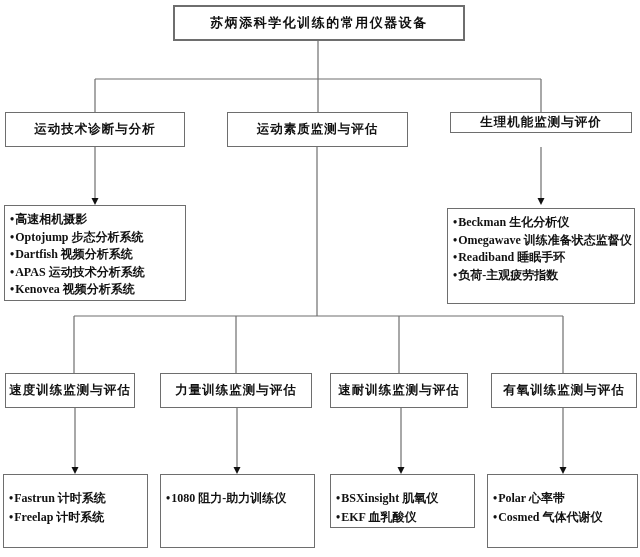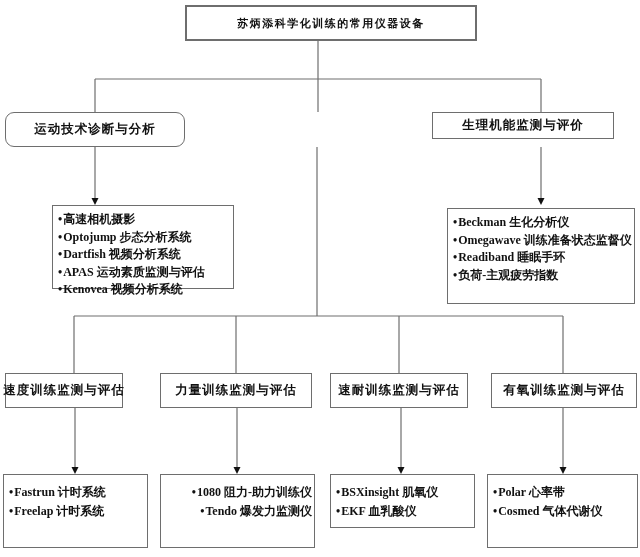--- a/index.html
+++ b/index.html
@@ -22,32 +22,32 @@
     background: #ffffff;
     border: 1.6px solid var(--line, #6e6e6e);
     display: flex;
     align-items: center;
     justify-content: center;
     text-align: center;
     font-size: 12.5px;
     letter-spacing: 1px;
     white-space: nowrap;
   }
-  .node.title { border-width: 2px; font-size: 11px; letter-spacing: 1.5px; margin-left: 12px; }
+  .node.title { border-width: 2px; font-size: 13px; letter-spacing: 1.5px; }
   .listbox {
     position: absolute;
     background: #ffffff;
     border: 1.6px solid var(--line, #6e6e6e);
     padding: 5px 2px 0 5px;
     font-size: 12px;
   }
   .listbox ul { list-style: none; }
   .listbox li { line-height: 17.5px; white-space: nowrap; }
   .listbox li::before { content: "\2022"; margin-right: 1px; }
-  .listbox.small { padding-top: 8px; }
+  .listbox.small { padding-top: 14px; }
   .listbox.small li { line-height: 18.5px; }
 </style>
 </head>
 <body>
 
 <div class="canvas">
 
   <svg class="wires" width="640" height="557" viewBox="0 0 640 557">
 
     <line x1="318" y1="41" x2="318" y2="79"></line>
@@ -73,56 +73,56 @@
     <line x1="401" y1="408" x2="401" y2="468"></line>
     <line x1="563" y1="408" x2="563" y2="468"></line>
     <path d="M71.5 467 L78.5 467 L75 474 Z"></path>
     <path d="M233.5 467 L240.5 467 L237 474 Z"></path>
     <path d="M397.5 467 L404.5 467 L401 474 Z"></path>
     <path d="M559.5 467 L566.5 467 L563 474 Z"></path>
   </svg>
 
   <div class="node title" style="left:173px; top:5px; width:292px; height:36px;">苏炳添科学化训练的常用仪器设备</div>
 
-  <div class="node" style="left:5px; top:112px; width:180px; height:35px;border-radius:9px;">运动技术诊断与分析</div>
-  <div class="node" style="left:432px; top:112px; width:182px; height:27px;">生理机能监测与评价</div>
+  <div class="node" style="left:5px; top:112px; width:180px; height:35px;">运动技术诊断与分析</div>
+  <div class="node" style="left:227px; top:112px; width:181px; height:35px;">运动素质监测与评估</div>
+  <div class="node" style="left:450px; top:112px; width:182px; height:21px;">生理机能监测与评价</div>
 
-  <div class="listbox" style="left:4px; top:205px; width:182px; height:84px;margin-left:48px;">
+  <div class="listbox" style="left:4px; top:205px; width:182px; height:96px;">
     <ul>
       <li>高速相机摄影</li>
       <li>Optojump 步态分析系统</li>
       <li>Dartfish 视频分析系统</li>
-      <li>APAS 运动素质监测与评估</li>
+      <li>APAS 运动技术分析系统</li>
       <li>Kenovea 视频分析系统</li>
     </ul>
   </div>
   <div class="listbox" style="left:447px; top:208px; width:188px; height:96px;">
     <ul>
       <li>Beckman 生化分析仪</li>
       <li>Omegawave 训练准备状态监督仪</li>
       <li>Readiband 睡眠手环</li>
       <li>负荷-主观疲劳指数</li>
     </ul>
   </div>
 
-  <div class="node" style="left:5px; top:373px; width:118px; height:35px;">速度训练监测与评估</div>
+  <div class="node" style="left:5px; top:373px; width:130px; height:35px;">速度训练监测与评估</div>
   <div class="node" style="left:160px; top:373px; width:152px; height:35px;text-align:center;">力量训练监测与评估</div>
   <div class="node" style="left:330px; top:373px; width:138px; height:35px;">速耐训练监测与评估</div>
   <div class="node" style="left:491px; top:373px; width:146px; height:35px;font-family:Liberation Mono, monospace;">有氧训练监测与评估</div>
 
   <div class="listbox small" style="left:3px; top:474px; width:145px; height:74px;">
     <ul>
       <li>Fastrun 计时系统</li>
       <li>Freelap 计时系统</li>
     </ul>
   </div>
-  <div class="listbox small" style="left:160px; top:474px; width:155px; height:74px;text-align:right;">
+  <div class="listbox small" style="left:160px; top:474px; width:155px; height:74px;">
     <ul>
       <li>1080 阻力-助力训练仪</li>
-      <li>Tendo 爆发力监测仪</li>
     </ul>
   </div>
   <div class="listbox small" style="left:330px; top:474px; width:145px; height:54px;">
     <ul>
       <li>BSXinsight 肌氧仪</li>
       <li>EKF 血乳酸仪</li>
     </ul>
   </div>
   <div class="listbox small" style="left:487px; top:474px; width:151px; height:74px;">
     <ul>

